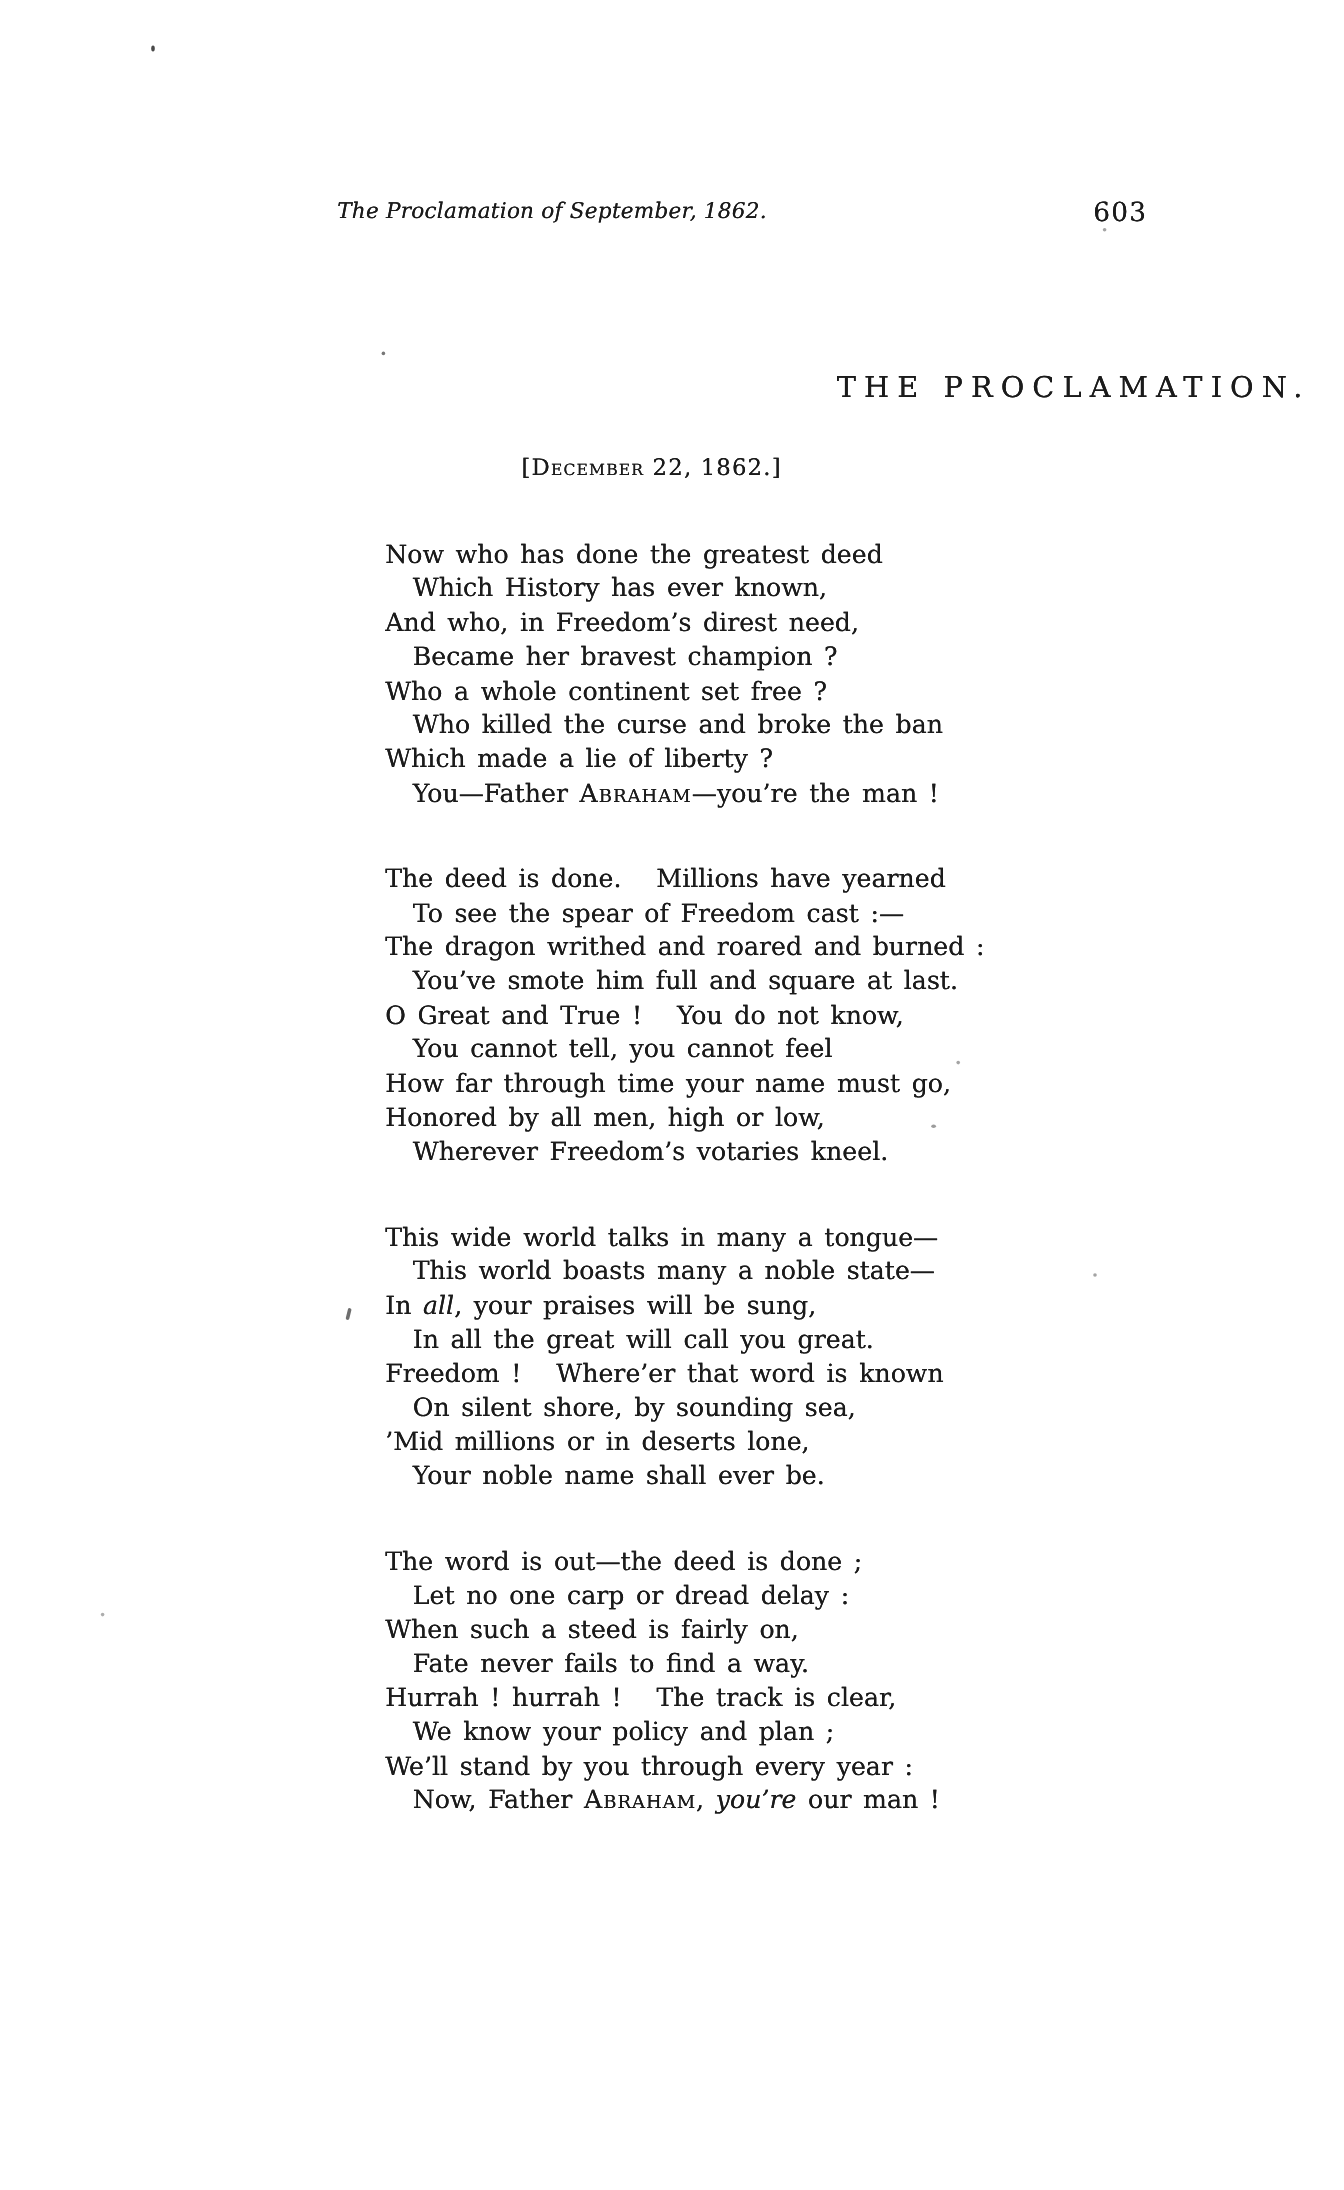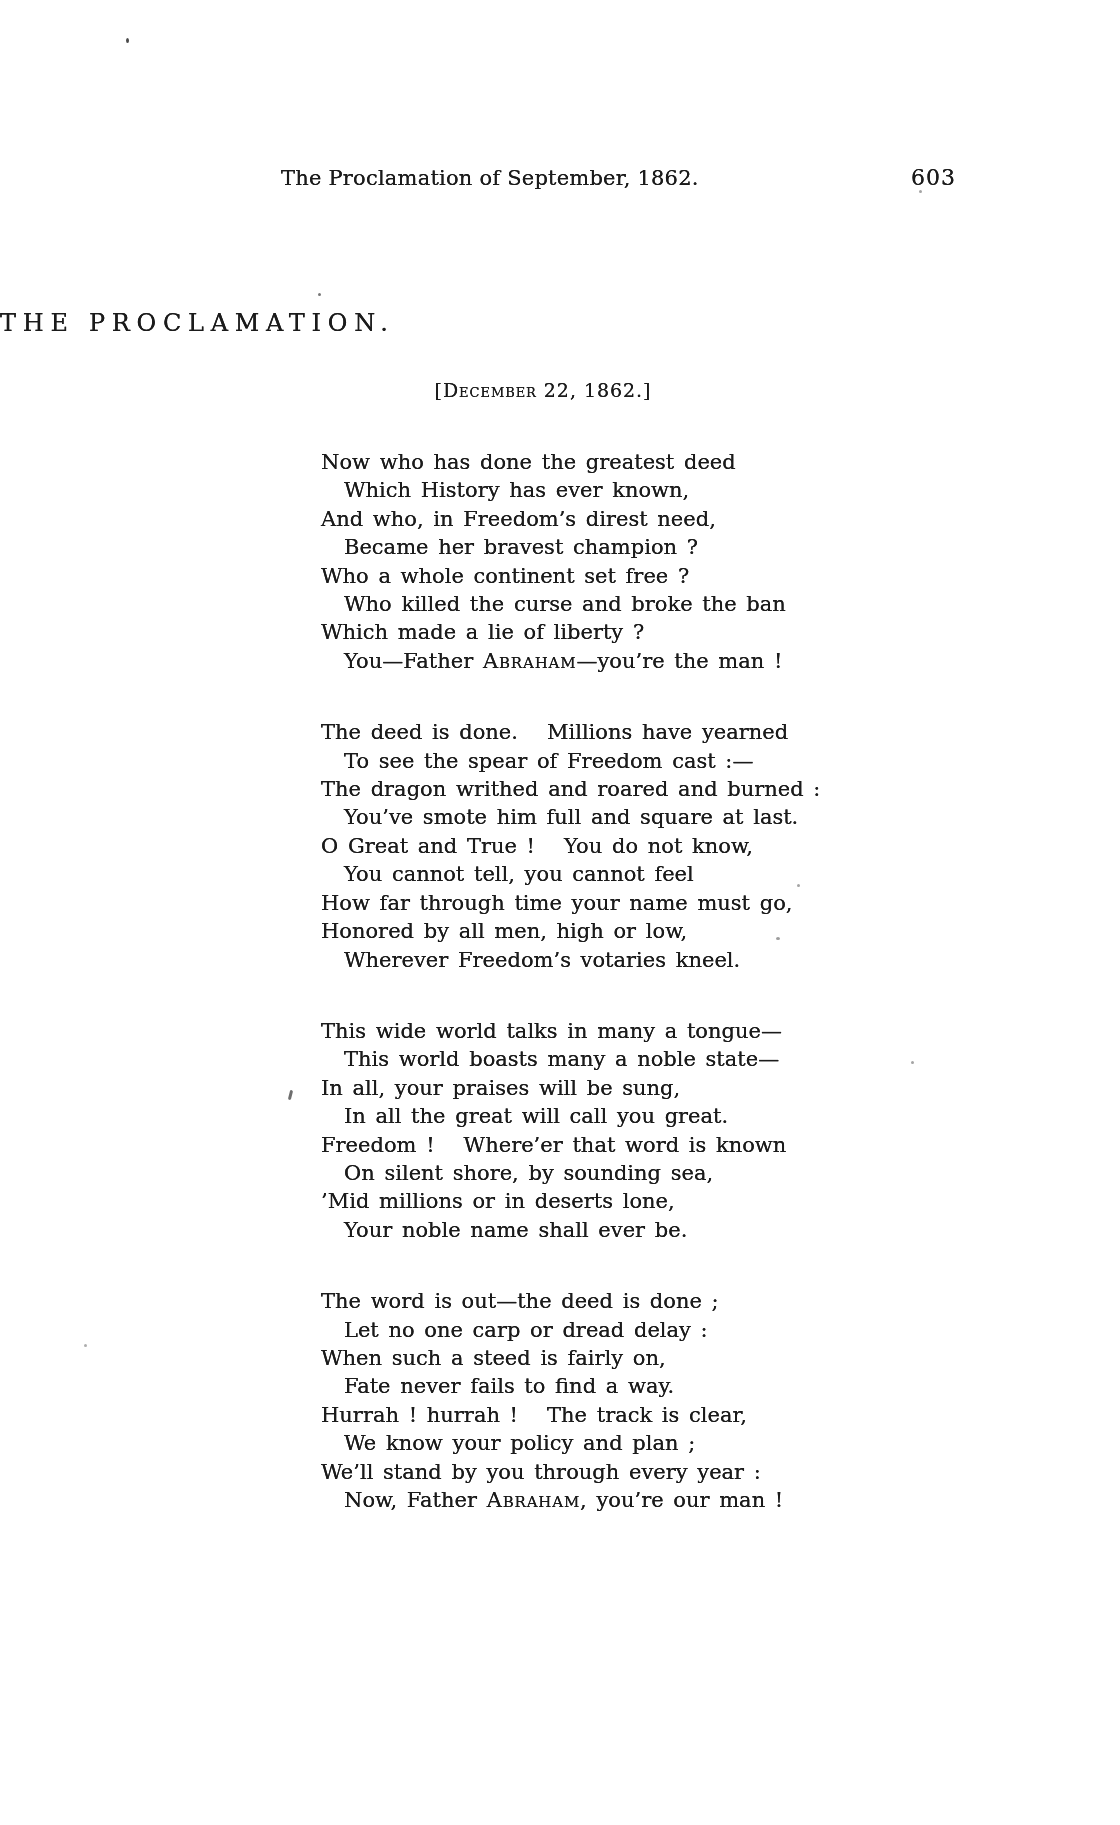--- a/index.html
+++ b/index.html
@@ -9,34 +9,34 @@
     position: relative;
     font-family: "DejaVu Serif", serif;
     color: #1b1b1b;
     overflow: hidden;
   }
   .page { position: absolute; inset: 0; }
 
   
   .running-title {
     position: absolute; top: 166px; left: 281px;
-    font-size: 21px; letter-spacing: 0.01em;
+    font-style: italic; font-size: 18px; letter-spacing: 0.01em;
     white-space: pre;
     text-shadow: 0 0 0.4px #1b1b1b;
   }
   .page-number {
     position: absolute; top: 165px; left: 911px;
     font-size: 22px; letter-spacing: 1px;
     text-shadow: 0 0 0.5px #1b1b1b;
   }
 
   
   .poem-title {
     position: absolute; top: 309px; left: 0; width: 1092px;
-    text-align: left;
+    text-align: right;
     font-size: 24px; letter-spacing: 0.28em;
     white-space: pre;
     text-shadow: 0 0 0.5px #1b1b1b;
   }
   .dateline {
     position: absolute; top: 379px; left: 0; width: 1086px;
     text-align: center;
     font-size: 19px; font-variant: small-caps; letter-spacing: 0.05em;
     white-space: pre;
     text-shadow: 0 0 0.4px #1b1b1b;
@@ -47,21 +47,21 @@
     position: absolute; top: 448px; left: 309px;
     font-size: 21px; line-height: 28.4px;
     white-space: pre; word-spacing: 3px;
     text-shadow: 0 0 0.45px #1b1b1b;
     margin-left: 12px;
   }
   .stanza { margin-bottom: 43px; }
   .line { white-space: pre; }
   .line.indent { padding-left: 23px; }
   .smallcaps { font-variant: small-caps; letter-spacing: 0.04em; }
-  .italic { }
+  .italic { font-style: italic; }
 
   
   .speck {
     position: absolute; background: #4a4a4a; border-radius: 50%;
   }
 </style>
 </head>
 <body>
 
 <div class="page">

